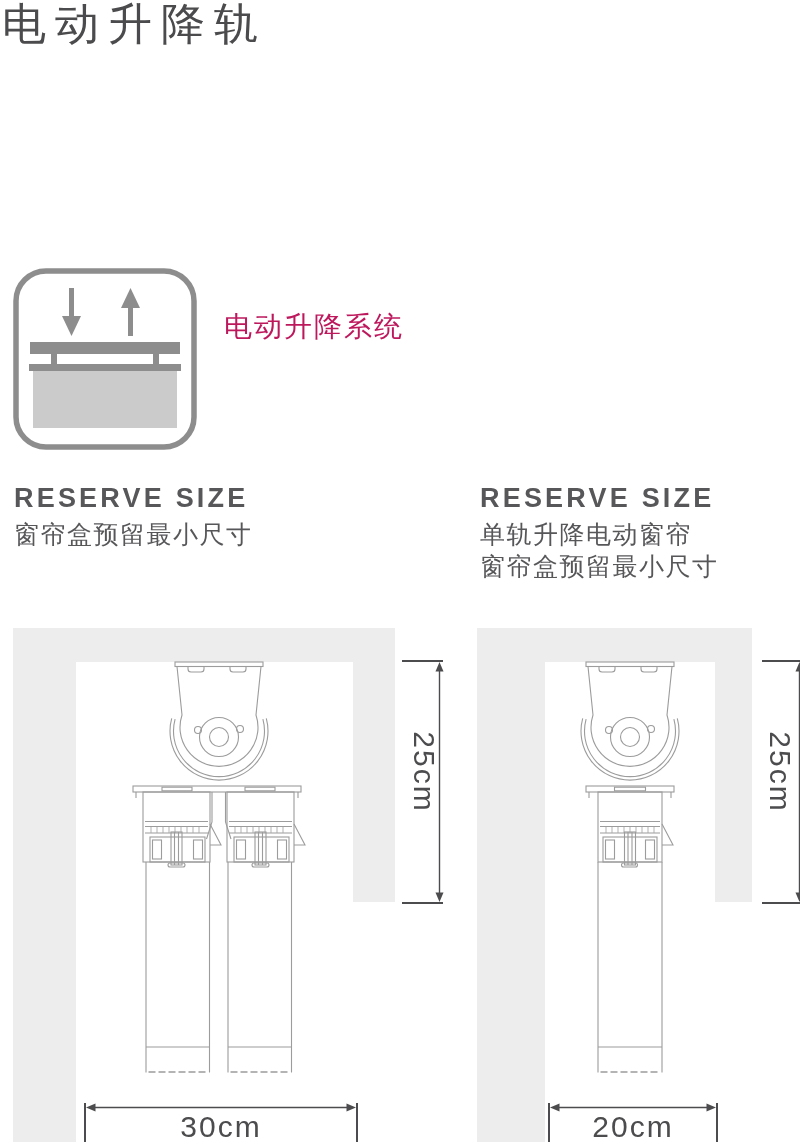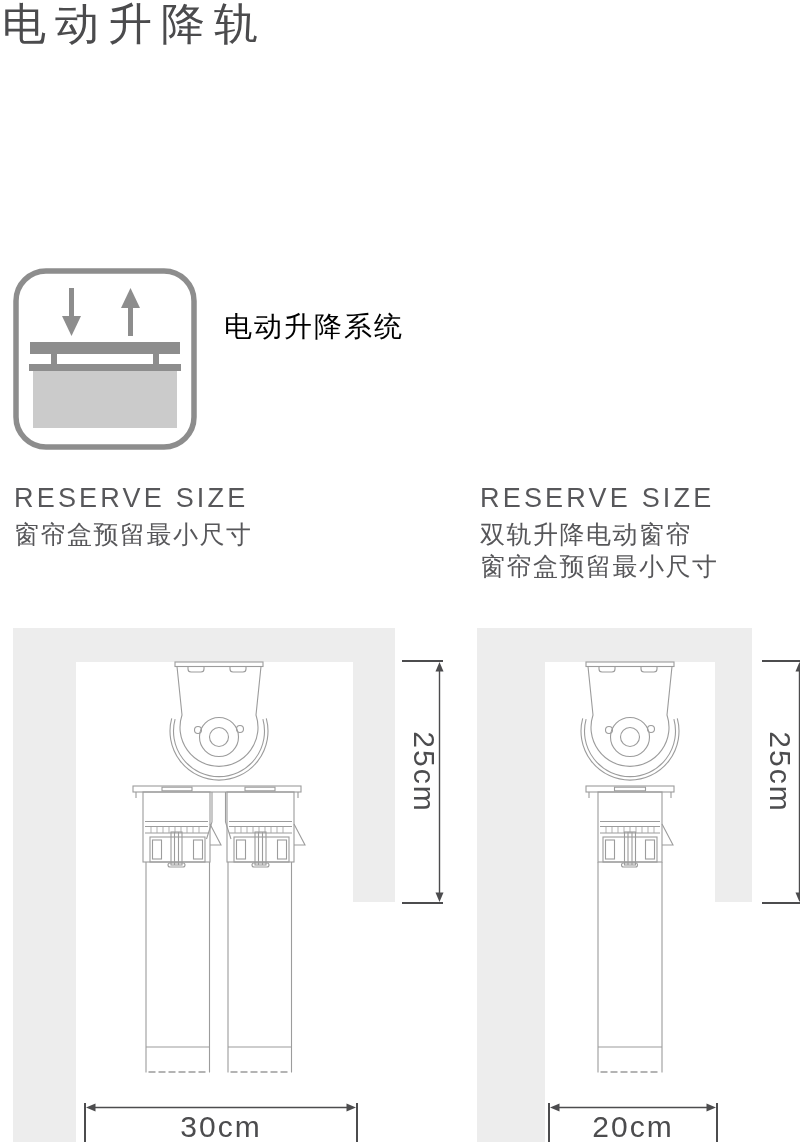--- a/index.html
+++ b/index.html
@@ -4,26 +4,26 @@
 <style>
   html,body{margin:0;padding:0;background:#fff;}
   .page{position:relative;width:800px;height:1147px;background:#fff;overflow:hidden;
         font-family:"Liberation Sans","DejaVu Sans",sans-serif;}
   
   .title{position:absolute;left:2px;top:0;font-size:44px;line-height:48px;
          font-weight:normal;color:#4b4b4d;letter-spacing:9px;margin:0;}
   
   .icon-box{position:absolute;left:13px;top:268px;}
   .feature-text{position:absolute;left:224px;top:304px;font-size:28px;line-height:45px;
-                color:#000000;letter-spacing:2px;}
+                color:#be185d;letter-spacing:2px;}
   
   .col{position:absolute;top:483px;color:#57575a;}
   .col-left{left:14px;}
   .col-right{left:480px;}
-  .col .hd{font-size:27px;letter-spacing:3.2px;line-height:31px;margin:0 0 5px 0;font-weight:normal;}
+  .col .hd{font-size:27px;letter-spacing:3.2px;line-height:31px;margin:0 0 5px 0;font-weight:bold;}
   .col .sub{font-size:25px;line-height:31.5px;letter-spacing:1.5px;}
   
   .diagram{position:absolute;top:620px;}
   .diagram.left{left:0;}
   .diagram.right{left:460px;}
   .gray{fill:#ededed;}
   .ln{fill:none;stroke:#9c9c9c;stroke-width:1.1;}
   .lnthin{fill:none;stroke:#a8a8a8;stroke-width:0.9;}
   .dash{fill:none;stroke:#9c9c9c;stroke-width:1.4;stroke-dasharray:7 3;}
   .dim{fill:none;stroke:#4c4c4e;stroke-width:1.4;}
@@ -62,21 +62,21 @@
     <div>电动升降系统</div>
   </div>
 
   <div class="col col-left">
     <h2 class="hd">RESERVE SIZE</h2>
     <div class="sub">窗帘盒预留最小尺寸</div>
   </div>
 
   <div class="col col-right">
     <h2 class="hd">RESERVE SIZE</h2>
-    <div class="sub">双轨升降电动窗帘</div>
+    <div class="sub">单轨升降电动窗帘</div>
     <div class="sub">窗帘盒预留最小尺寸</div>
   </div>
 
   <svg class="diagram left" width="460" height="527" viewBox="0 0 460 527">
 
     <g>
       <rect class="gray" x="13" y="8" width="63" height="514"></rect>
       <rect class="gray" x="13" y="8" width="382" height="34"></rect>
       <rect class="gray" x="353" y="8" width="42" height="274"></rect>
     </g>

